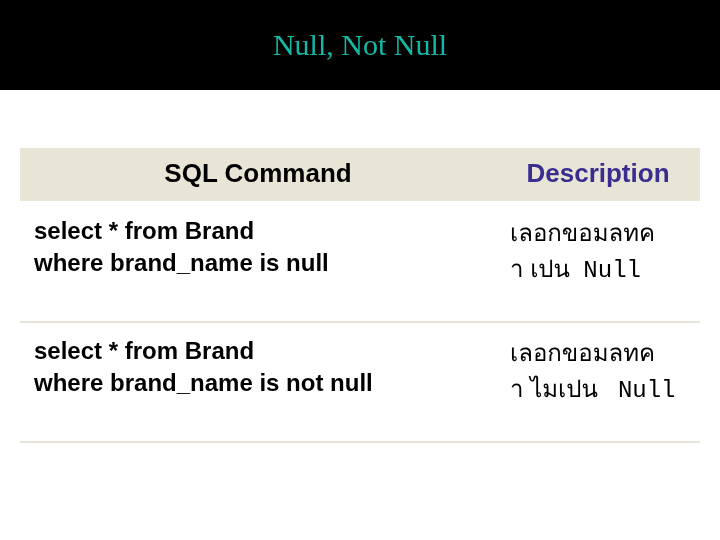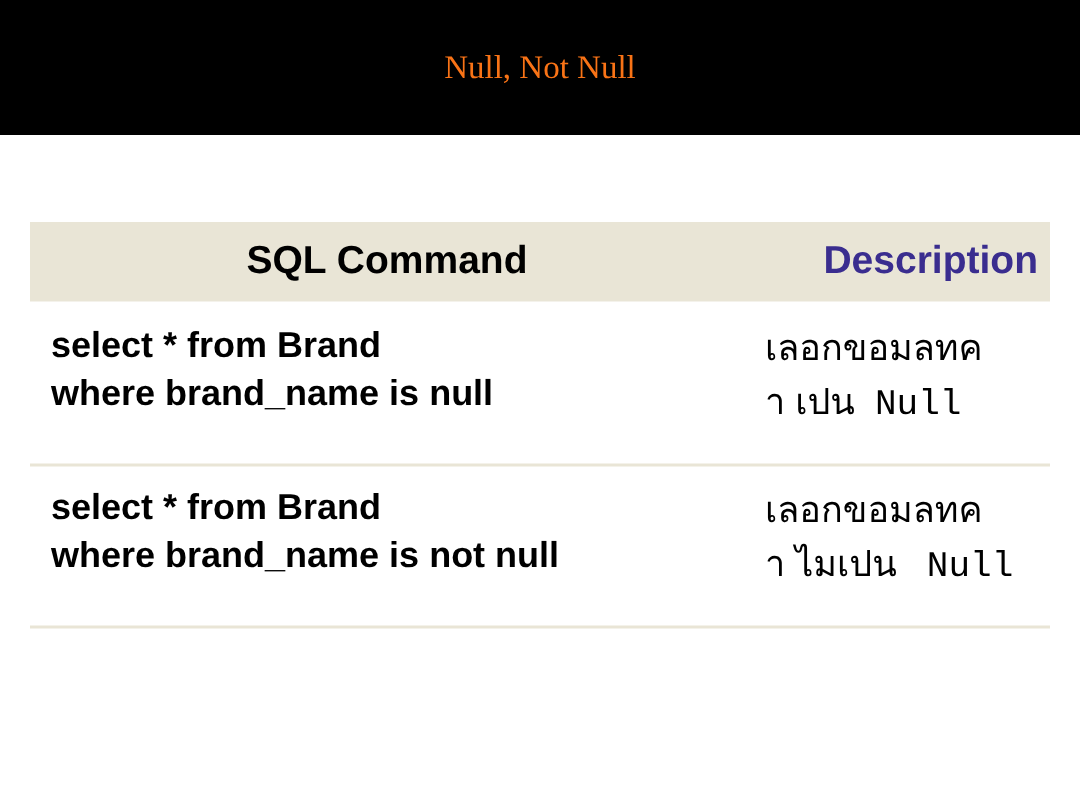--- a/index.html
+++ b/index.html
@@ -12,23 +12,23 @@
   }
   .title-band {
     width: 100%;
     height: 90px;
     background: #000000;
     display: flex;
     align-items: center;
     justify-content: center;
   }
   .title-text {
-    color: #f97316;
+    color: #14b8a6;
     font-family: "Times New Roman", serif;
-    font-size: 22px;
+    font-size: 30px;
     font-weight: 400;
   }
   .table-wrap {
     padding: 18px 20px 0 20px;
   }
   table {
     width: 100%;
     border-collapse: collapse;
     margin-top: 40px;
   }
@@ -40,25 +40,25 @@
     border-bottom: 2px solid #ffffff;
   }
   th.col-cmd {
     width: 70%;
     color: #000000;
     text-align: center;
   }
   th.col-desc {
     width: 30%;
     color: #3a2d8f;
-    text-align: right;
+    text-align: center;
   }
   td {
     vertical-align: top;
-    padding: 12px 10px 20px 14px;
+    padding: 12px 10px 32px 14px;
     border-bottom: 2px solid #e9e5d6;
   }
   td.cmd {
     font-size: 24px;
     font-weight: 700;
     color: #000000;
     line-height: 1.35;
     white-space: pre-line;
   }
   td.desc {

